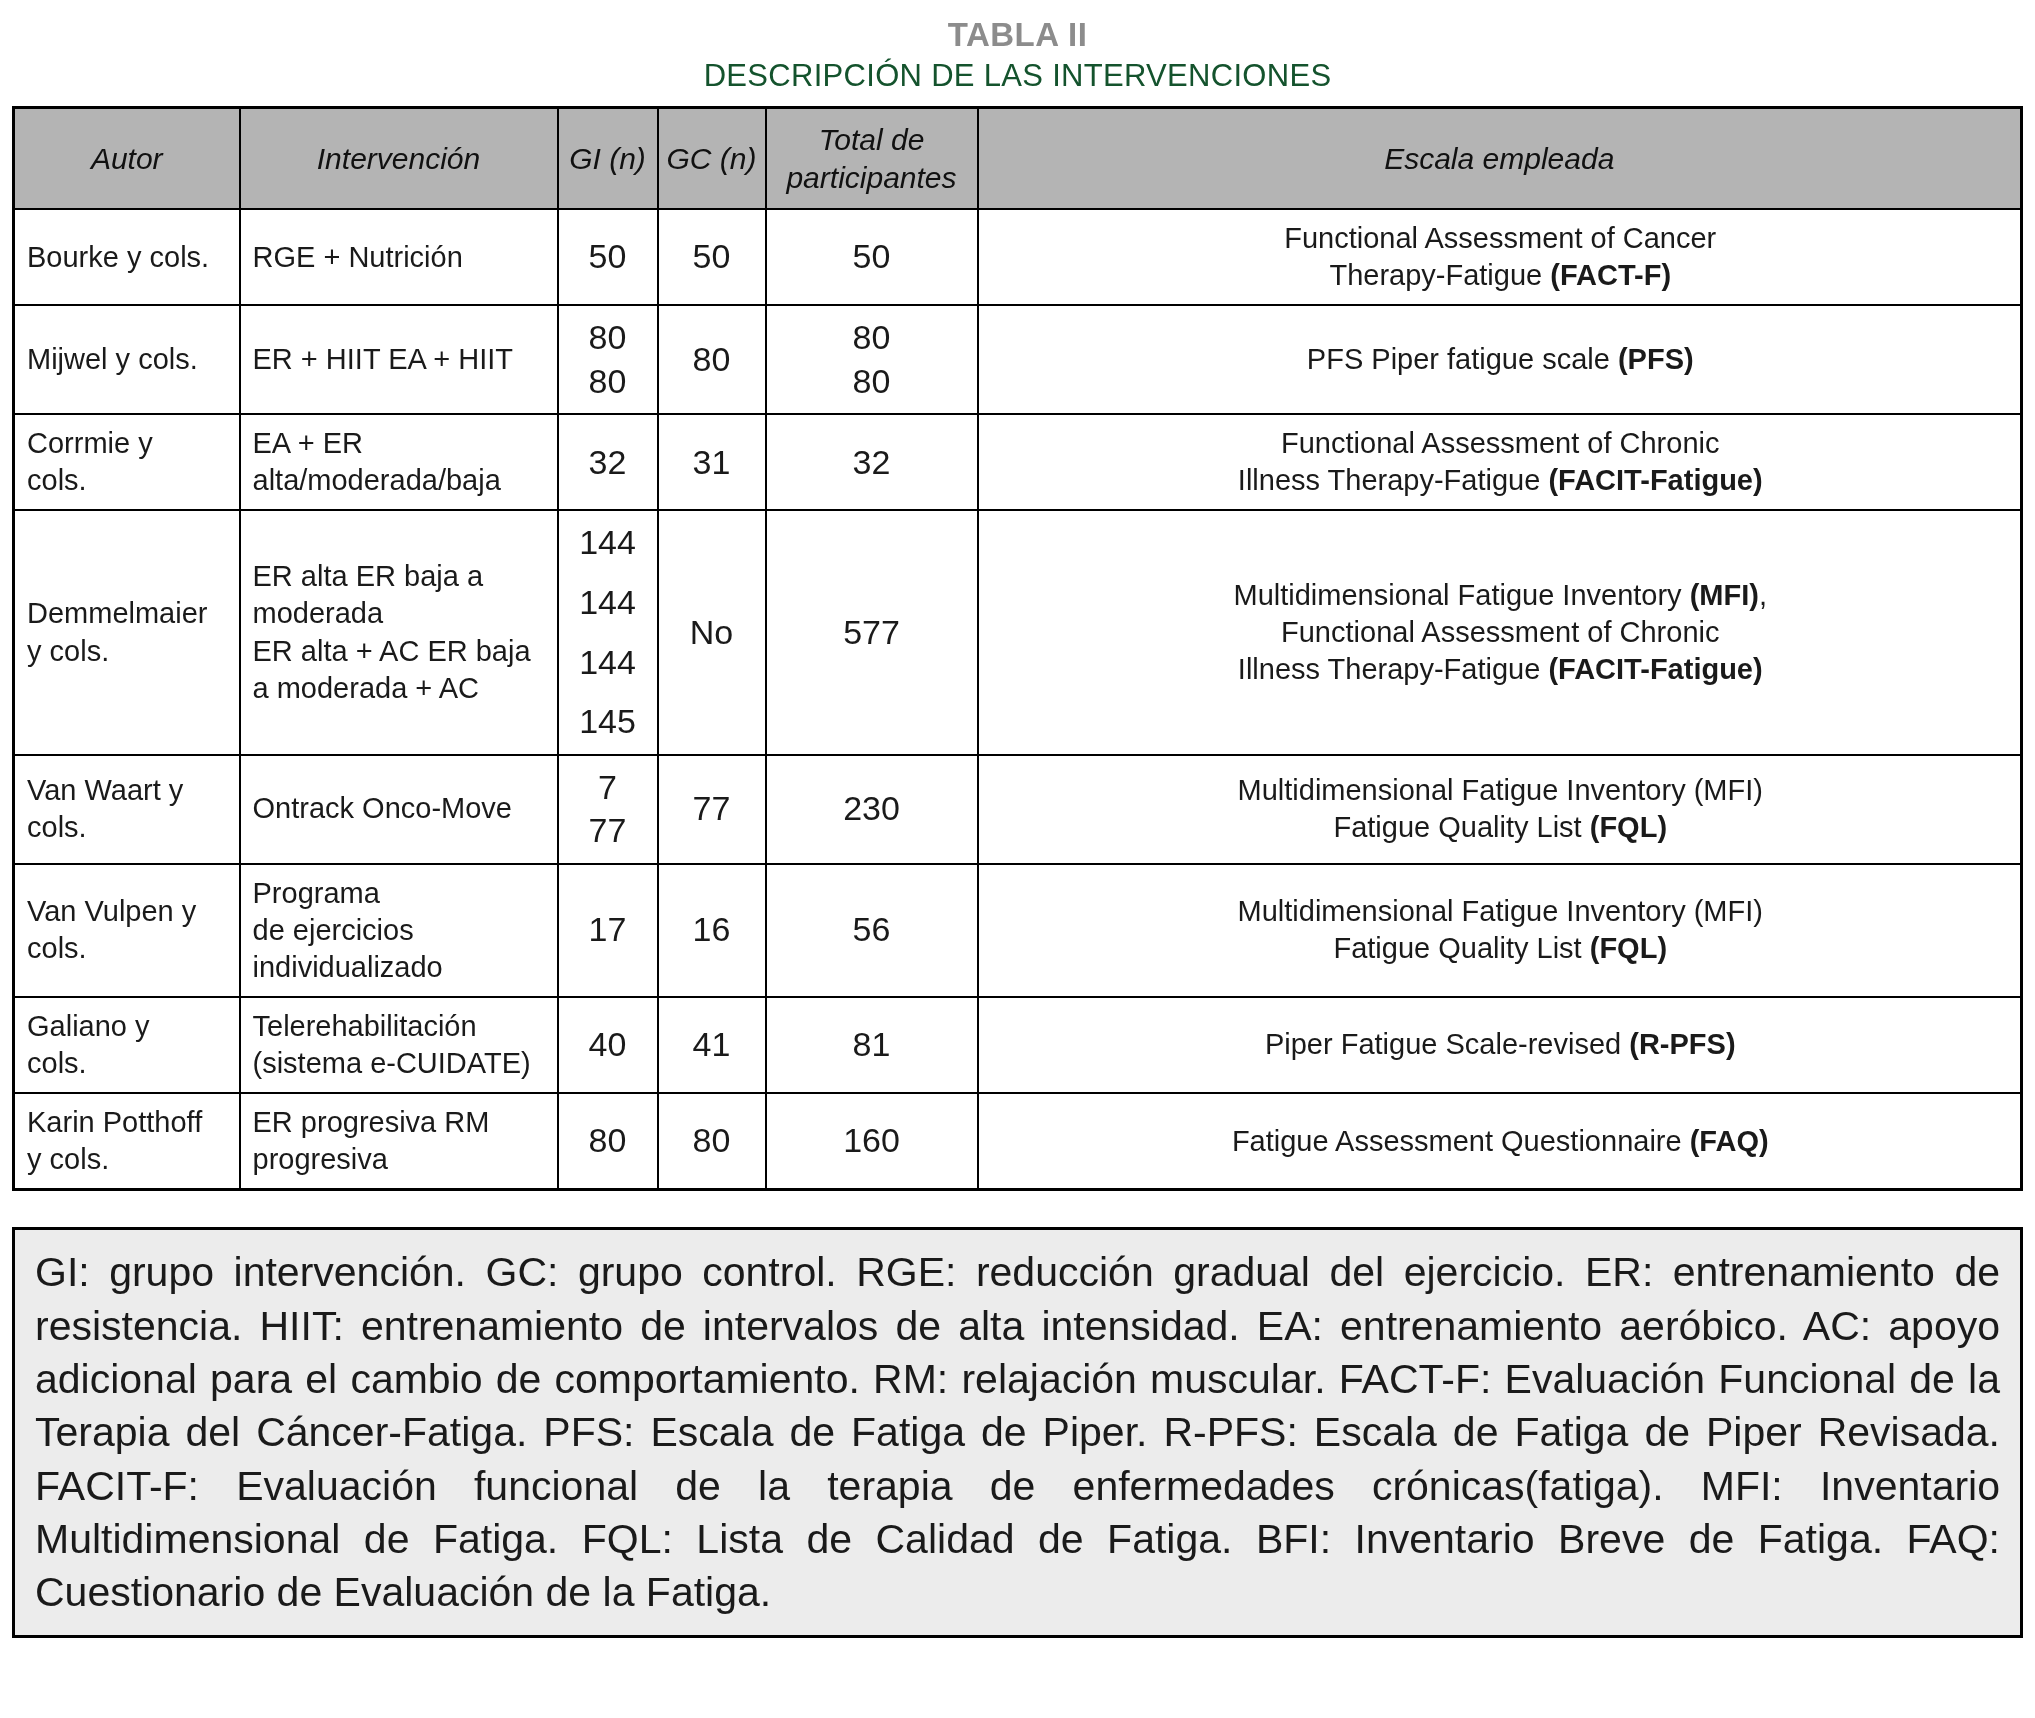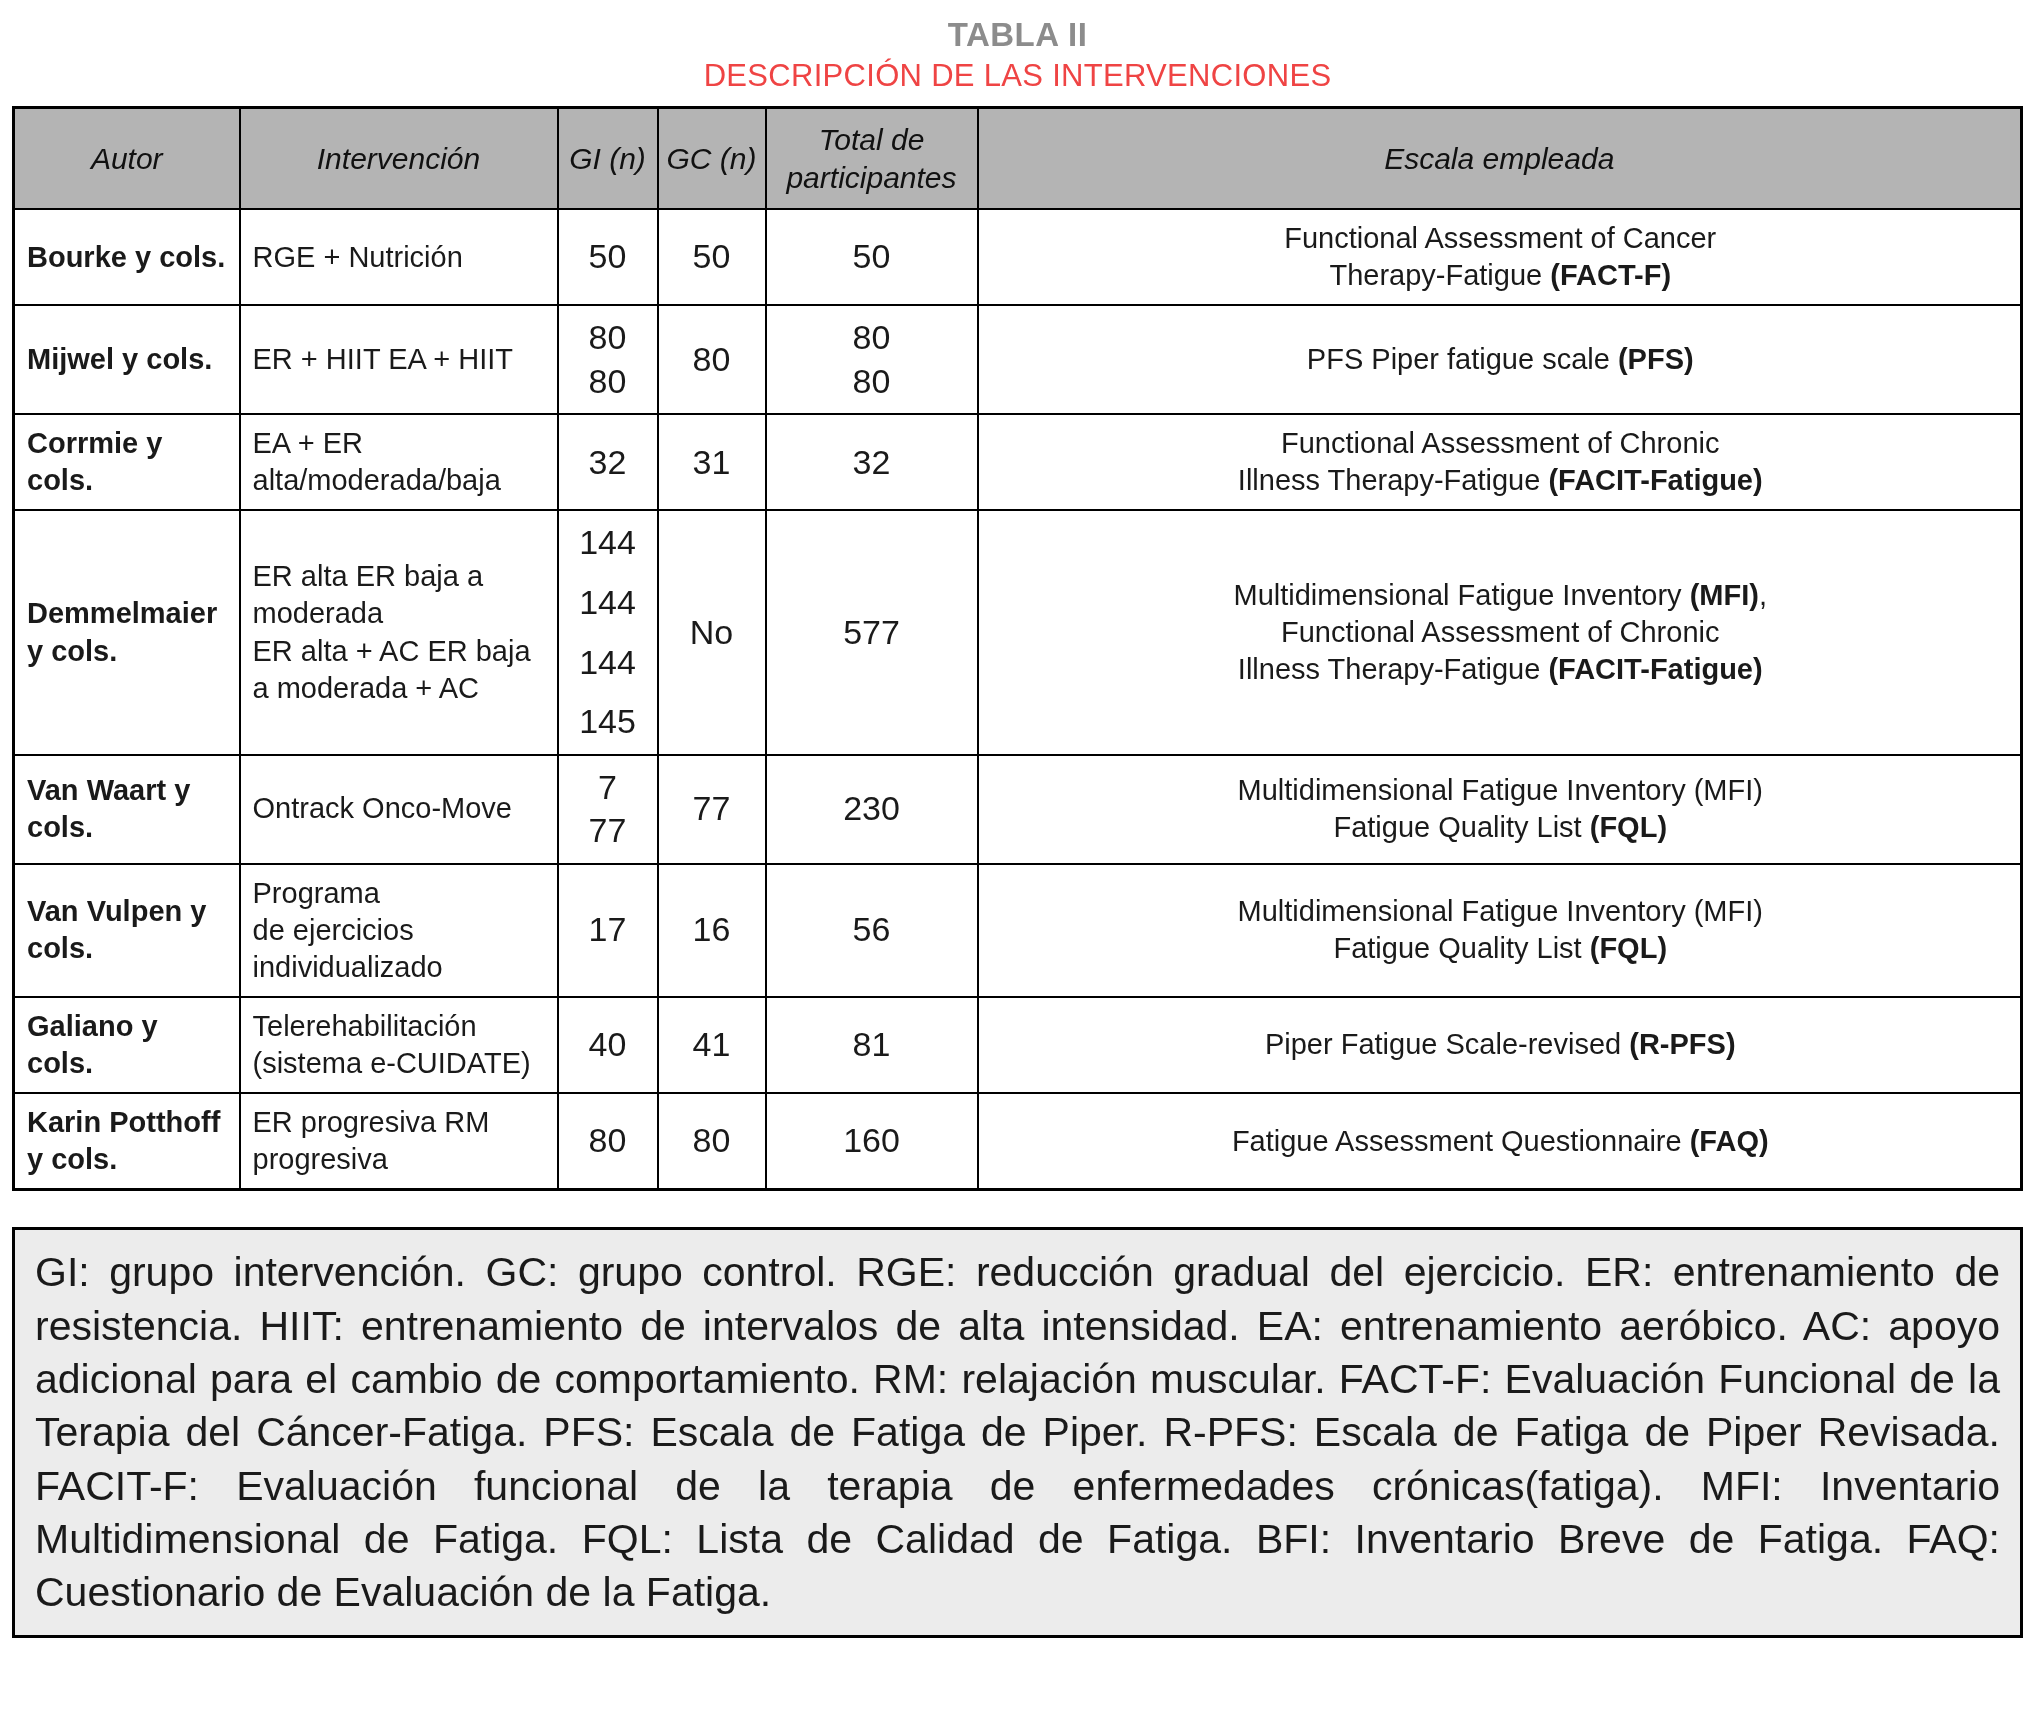--- a/index.html
+++ b/index.html
@@ -13,21 +13,21 @@
   .title {
     text-align: center;
     font-weight: bold;
     font-size: 33px;
     color: var(--title-color, #8c8c8c);
     letter-spacing: 0.5px;
   }
   .subtitle {
     text-align: center;
     font-size: 31px;
-    color: #ef4444;
+    color: #14532d;
     margin-top: 4px;
     margin-bottom: 12px;
     letter-spacing: 0.3px;
   }
   table.main {
     width: 100%;
     border-collapse: collapse;
     table-layout: fixed;
     border: 3px solid var(--border-color, #000);
     font-size: 29px;
@@ -41,21 +41,21 @@
     background: var(--header-bg, #b4b4b4);
     font-style: italic;
     font-weight: normal;
     text-align: center;
     font-size: 30px;
     padding: 12px 8px;
     line-height: 1.25;
     color: #111;
   }
   td { padding: 10px 12px; line-height: 1.28; }
-  td.autor { font-weight: bold; }
+  td.autor { font-weight: normal; }
   td.num { text-align: center; font-size: 34px; padding: 10px 6px; }
   td.escala { padding-left: 14px; text-align: center; }
   .cell-line { white-space: nowrap; }
   td.num .cell-line { white-space: normal; }
   td.num.spread .cell-line + .cell-line { margin-top: 16px; }
   .footnote {
     margin-top: 36px;
     border: 3px solid var(--border-color, #000);
     background: var(--footnote-bg, #ececec);
     padding: 16px 20px;

